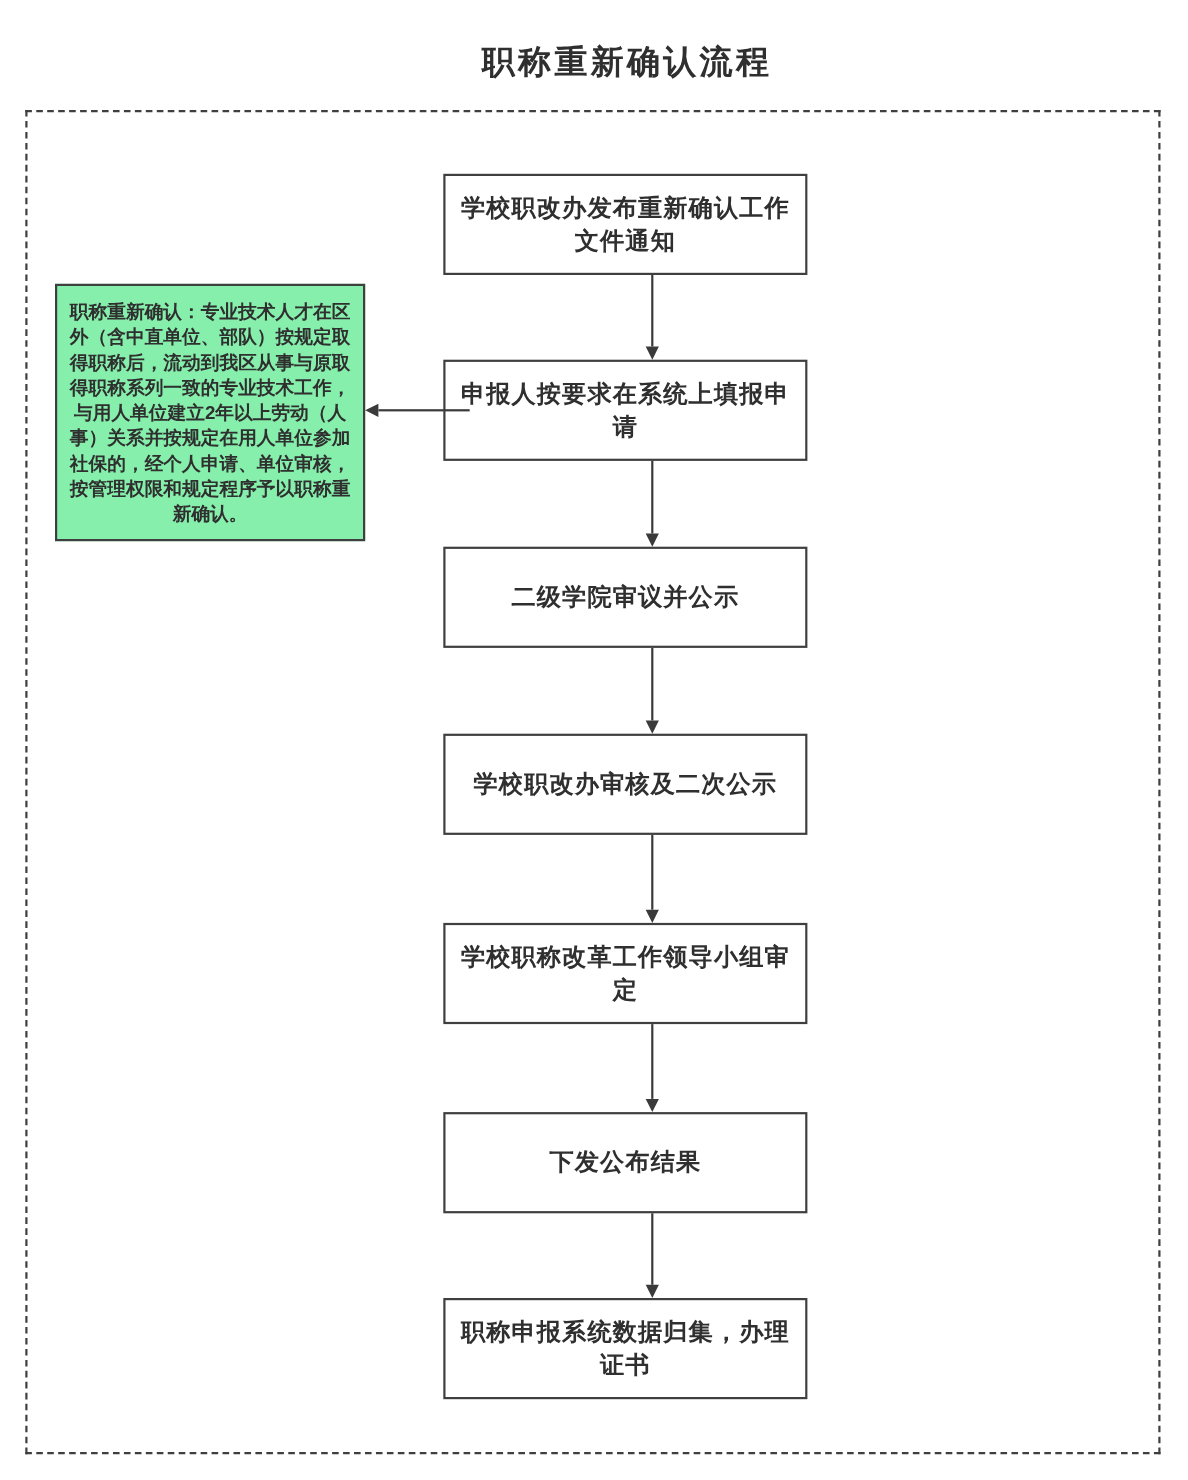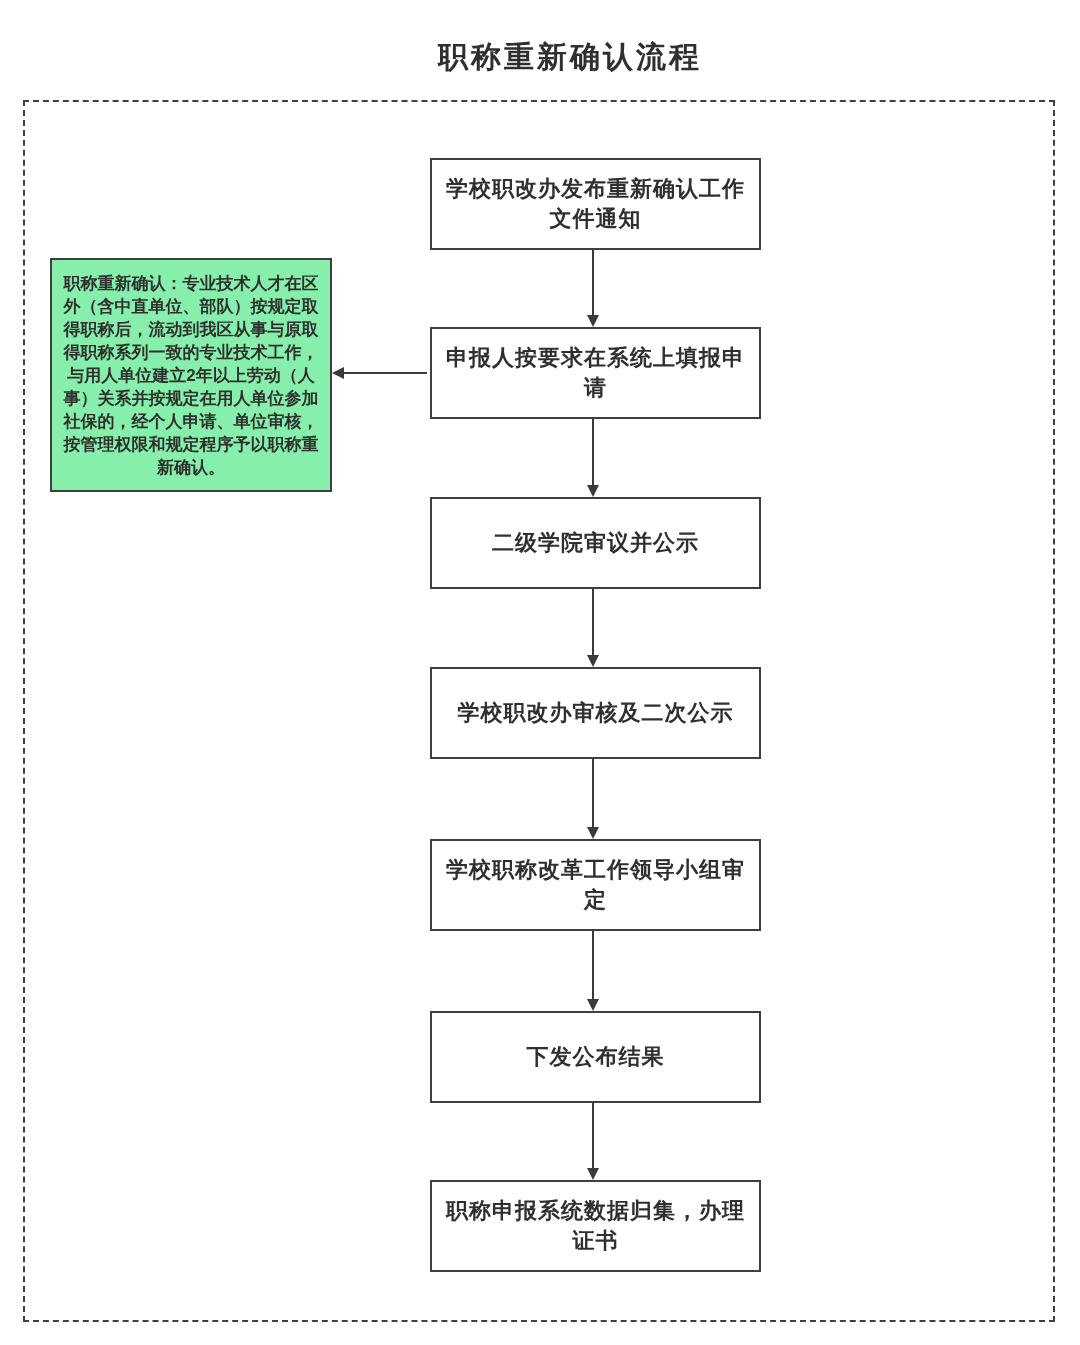--- a/index.html
+++ b/index.html
@@ -32,21 +32,21 @@
     position: absolute;
     left: 23px;
     top: 100px;
     width: 1032px;
     height: 1222px;
     border: 2px dashed #3f3f3f;
     box-sizing: border-box;
   }
   .step-box {
     position: absolute;
-    left: 430px;
+    left: 403px;
     width: 331px;
     height: 92px;
     border: 2px solid #3f3f3f;
     box-sizing: border-box;
     background: #ffffff;
     display: flex;
     align-items: center;
     justify-content: center;
     text-align: center;
     font-size: 22px;

